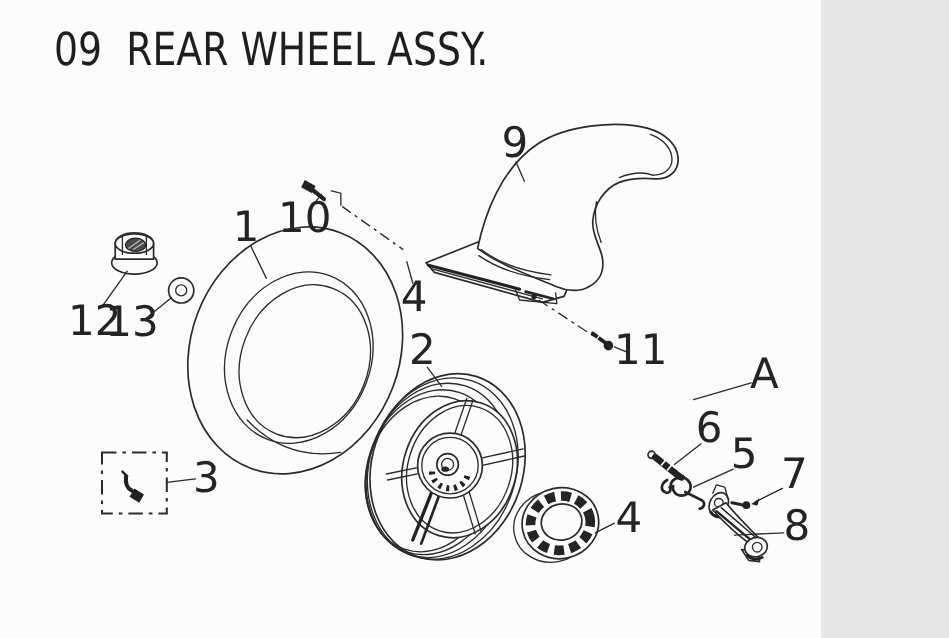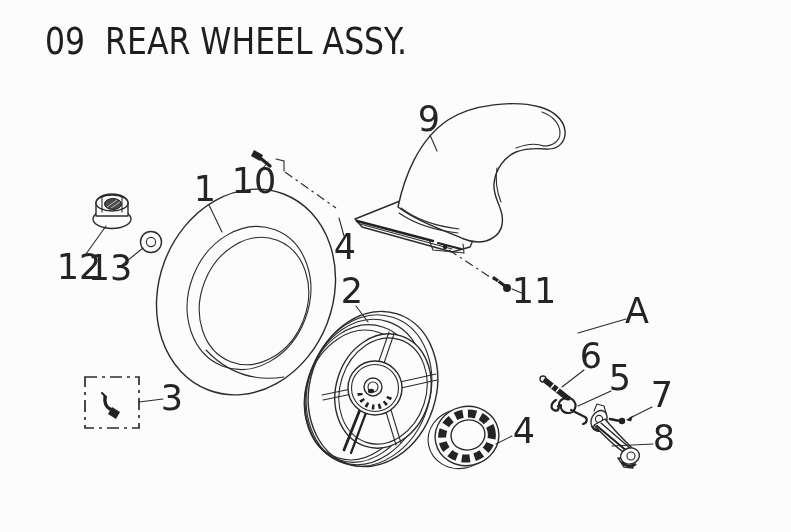--- a/index.html
+++ b/index.html
@@ -1,17 +1,17 @@
 <!DOCTYPE html>
 <html><head>
 <meta charset="utf-8">
 <style>
   html,body{margin:0;padding:0;background:#e8e8e8;}
   .stage{
-    position:relative;width:791px;height:532px;background:#fcfcfc;
+    position:relative;width:684px;height:532px;background:#fcfcfc;
     font-family:"DejaVu Sans",sans-serif;overflow:hidden;
   }
   svg{position:absolute;left:0;top:0;}
   .ol{fill:none;stroke:#2b2b2b;stroke-width:1.4;stroke-linecap:round;stroke-linejoin:round;}
   .olw{fill:#fcfcfc;stroke:#2b2b2b;stroke-width:1.4;stroke-linecap:round;stroke-linejoin:round;}
   .thin{stroke-width:1.1;}
   .leader{fill:none;stroke:#2b2b2b;stroke-width:1.1;stroke-linecap:round;}
   .dashdot{fill:none;stroke:#2b2b2b;stroke-width:1.1;stroke-dasharray:9 4 2.5 4;}
   .boxdash{fill:none;stroke:#2b2b2b;stroke-width:1.7;stroke-dasharray:12 5 3 5;}
   .darkline{fill:none;stroke:#222;stroke-linecap:round;}

